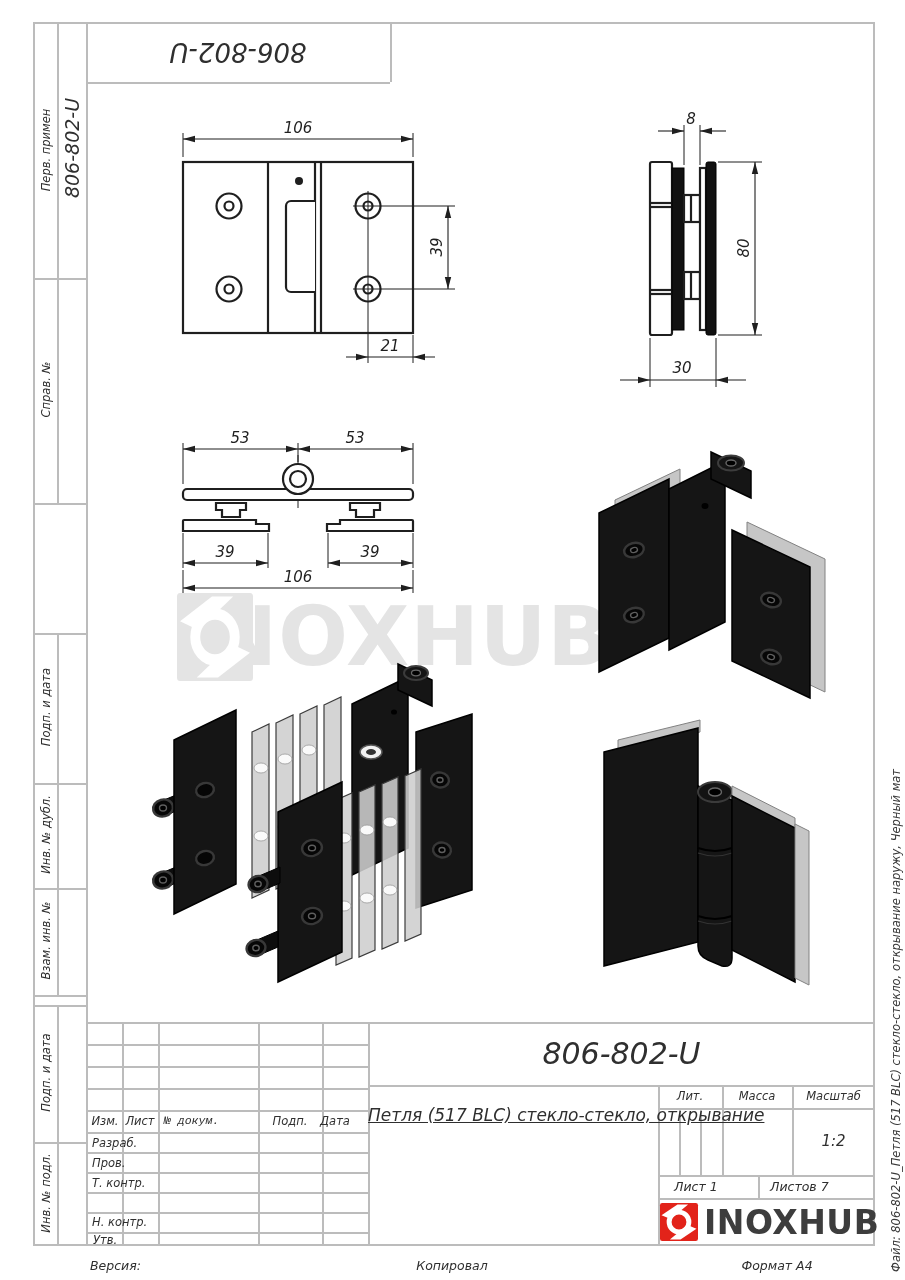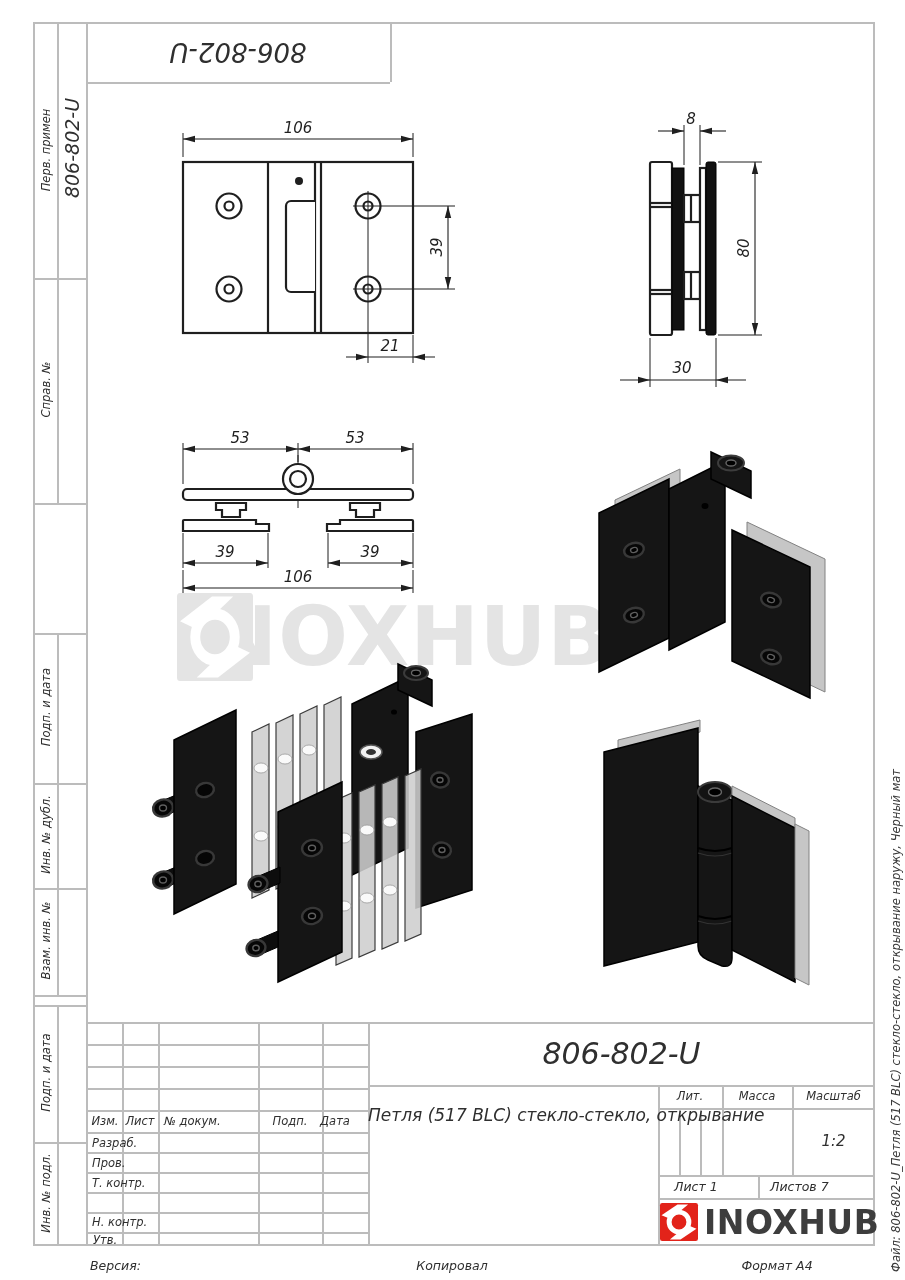--- a/index.html
+++ b/index.html
@@ -115,32 +115,32 @@
   <div class="lbl s11 rot" style="left:35px;top:1244px;width:102px;height:22px;">Инв. № подл.</div>
 
   <div class="lbl s11 rot" style="left:886px;top:1272px;width:420px;height:20px;justify-content:flex-start;color:#3a3a3a;">Файл: 806-802-U_Петля (517 BLC) стекло-стекло, открывание наружу, Черный мат</div>
 
   <div class="lbl s12" style="left:90px;top:1258px;">Версия:</div>
   <div class="lbl s12 center" style="left:402px;top:1258px;width:100px;">Копировал</div>
   <div class="lbl s12 center" style="left:737px;top:1258px;width:80px;">Формат A4</div>
 
   <div class="lbl s11 center" style="left:88px;top:1114px;width:34px;">Изм.</div>
   <div class="lbl s11 center" style="left:122px;top:1114px;width:36px;">Лист</div>
-  <div class="lbl s11" style="left:164px;top:1114px;">№ докум.</div>
+  <div class="lbl s11" style="left:164px;top:1114px;font-family:Liberation Mono, monospace;">№ докум.</div>
   <div class="lbl s11 center" style="left:258px;top:1114px;width:64px;">Подп.</div>
   <div class="lbl s11 center" style="left:322px;top:1114px;width:26px;">Дата</div>
 
   <div class="lbl s11" style="left:92px;top:1136px;">Разраб.</div>
   <div class="lbl s11" style="left:92px;top:1156px;">Пров.</div>
   <div class="lbl s11" style="left:92px;top:1176px;">Т. контр.</div>
   <div class="lbl s11" style="left:92px;top:1215px;">Н. контр.</div>
   <div class="lbl s11" style="left:93px;top:1233px;">Утв.</div>
 
   <div class="lbl s30 center z3" style="left:368px;top:1022px;width:507px;height:63px;">806-802-U</div>
-  <div class="lbl s17 z3" style="left:368px;top:1100px;width:290px;text-align:center;line-height:30px;">
+  <div class="lbl s17 z3" style="left:368px;top:1100px;width:290px;text-align:center;line-height:30px;text-decoration:underline;">
     <div>Петля (517 BLC) стекло-стекло, открывание</div>
   </div>
   <div class="lbl s11 center" style="left:658px;top:1089px;width:64px;">Лит.</div>
   <div class="lbl s11 center" style="left:722px;top:1089px;width:70px;">Масса</div>
   <div class="lbl s11 center" style="left:792px;top:1089px;width:83px;">Масштаб</div>
   <div class="lbl s15 center" style="left:792px;top:1132px;width:83px;">1:2</div>
   <div class="lbl s12" style="left:674px;top:1179px;">Лист 1</div>
   <div class="lbl s12" style="left:770px;top:1179px;">Листов 7</div>
 
   <div id="logo-cell">

